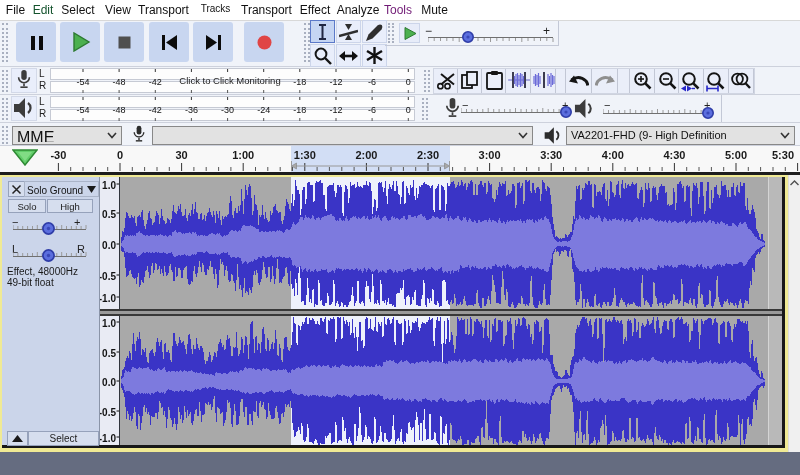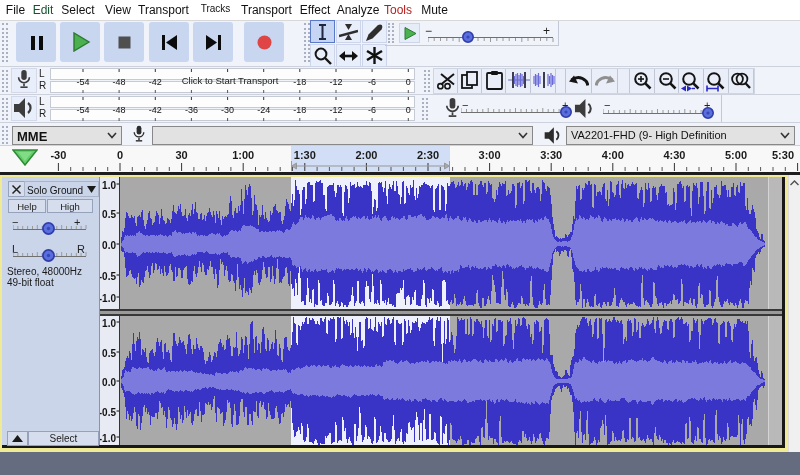--- a/index.html
+++ b/index.html
@@ -3,21 +3,21 @@
 <div style="position:absolute;left:0;top:0;width:800px;height:20px;background:#ffffff;border-bottom:1px solid #d8d8d8;"></div>
 <div style="position:absolute;left:-24.5px;top:3px;width:80px;height:14px;text-align:center;font-size:12px;color:#111;">File</div>
 <div style="position:absolute;left:3px;top:3px;width:80px;height:14px;text-align:center;font-size:12px;color:#14532d;">Edit</div>
 <div style="position:absolute;left:38px;top:3px;width:80px;height:14px;text-align:center;font-size:12px;color:#111;">Select</div>
 <div style="position:absolute;left:76px;top:3px;width:84px;height:14px;text-align:center;font-size:12px;color:#111;">View</div>
 <div style="position:absolute;left:123.5px;top:3px;width:80px;height:14px;text-align:center;font-size:12px;color:#111;">Transport</div>
 <div style="position:absolute;left:175.5px;top:3px;width:80px;height:14px;text-align:center;font-size:10px;color:#111;">Tracks</div>
 <div style="position:absolute;left:226.5px;top:3px;width:80px;height:14px;text-align:center;font-size:12px;color:#111;">Transport</div>
 <div style="position:absolute;left:275px;top:3px;width:80px;height:14px;text-align:center;font-size:12px;color:#111;">Effect</div>
 <div style="position:absolute;left:318px;top:3px;width:80px;height:14px;text-align:center;font-size:12px;color:#111;">Analyze</div>
-<div style="position:absolute;left:358px;top:3px;width:80px;height:14px;text-align:center;font-size:12px;color:#b91c1c;">Tools</div>
+<div style="position:absolute;left:358px;top:3px;width:80px;height:14px;text-align:center;font-size:12px;color:#701a75;">Tools</div>
 <div style="position:absolute;left:394.5px;top:3px;width:80px;height:14px;text-align:center;font-size:12px;color:#111;">Mute</div>
 <div style="position:absolute;left:0;top:21px;width:800px;height:125px;background:#f0f3f9;"></div>
 <div style="position:absolute;left:0;top:66px;width:800px;height:1px;background:#cdd1dc;"></div>
 <div style="position:absolute;left:0;top:94px;width:800px;height:1px;background:#cdd1dc;"></div>
 <div style="position:absolute;left:0;top:122px;width:800px;height:1px;background:#cdd1dc;"></div>
 <div style="position:absolute;left:0;top:145px;width:800px;height:1px;background:#cdd1dc;"></div>
 <div class="grip" style="left:2px;top:23px;height:39px">
     <i style="left:0"></i>
     <i style="left:4px"></i>
   </div>
@@ -162,21 +162,21 @@
     <line x1="286.0" y1="1" x2="286.0" y2="4" stroke="#333" stroke-width="1"></line>
     <line x1="286.0" y1="22" x2="286.0" y2="25" stroke="#555" stroke-width="1"></line>
     <text x="286.0" y="17" font-size="9" font-family="Liberation Sans" fill="#111" text-anchor="middle">-12</text>
     <line x1="322.1" y1="1" x2="322.1" y2="4" stroke="#333" stroke-width="1"></line>
     <line x1="322.1" y1="22" x2="322.1" y2="25" stroke="#555" stroke-width="1"></line>
     <text x="322.1" y="17" font-size="9" font-family="Liberation Sans" fill="#111" text-anchor="middle">-6</text>
     <line x1="358.3" y1="1" x2="358.3" y2="4" stroke="#333" stroke-width="1"></line>
     <line x1="358.3" y1="22" x2="358.3" y2="25" stroke="#555" stroke-width="1"></line>
     <text x="358.3" y="17" font-size="9" font-family="Liberation Sans" fill="#111" text-anchor="middle">0</text>
   </svg>
-<div style="position:absolute;left:168px;top:75px;width:124px;height:12px;font-size:9.5px;color:#222;text-align:center;background:transparent;white-space:nowrap;">Click to Start Transport</div>
+<div style="position:absolute;left:168px;top:75px;width:124px;height:12px;font-size:9.5px;color:#222;text-align:center;background:transparent;white-space:nowrap;">Click to Click Monitoring</div>
 <div class="grip" style="left:2px;top:98px;height:22px">
     <i style="left:0"></i>
     <i style="left:4px"></i>
   </div>
 <div style="position:absolute;left:11px;top:96px;width:26px;height:25px;background:#e9eefb;border:1px solid #d3d9e8;box-sizing:border-box;"></div>
 <svg style="position:absolute;left:12.0px;top:97.0px" width="24" height="22" viewBox="0 0 24 22" xmlns="http://www.w3.org/2000/svg">
     <polygon points="2,7 7,7 13,1 13,21 7,15 2,15" fill="#3c3c3c"></polygon>
     <path d="M16 6 a6.2 6.2 0 0 1 0 10" fill="none" stroke="#3c3c3c" stroke-width="2.2"></path>
   </svg>
 <div style="position:absolute;left:39px;top:96px;width:12px;height:12px;font-size:10px;color:#222;">L</div>
@@ -382,21 +382,21 @@
   </svg>
 <svg style="position:absolute;left:702px;top:107px" width="12" height="12" viewBox="0 0 12 12" xmlns="http://www.w3.org/2000/svg">
     <circle cx="6" cy="6" r="5.2" fill="#5b6ede" stroke="#2f3da8" stroke-width="1.6"></circle>
     <circle cx="6" cy="6" r="1.6" fill="#3847b8"></circle>
   </svg>
 <div class="grip" style="left:2px;top:126px;height:18px">
     <i style="left:0"></i>
     <i style="left:4px"></i>
   </div>
 <div style="position:absolute;left:12px;top:126px;width:110px;height:19px;background:#e2e2e2;border:1px solid #888888;box-sizing:border-box;"></div>
-<div style="position:absolute;left:17px;top:129px;width:86px;height:13px;font-size:13px;color:#111;white-space:nowrap;overflow:hidden;font-weight:bold;">MME</div>
+<div style="position:absolute;left:17px;top:129px;width:86px;height:13px;font-size:16px;color:#111;white-space:nowrap;overflow:hidden;">MME</div>
 <svg style="position:absolute;left:107px;top:132px" width="10" height="7" viewBox="0 0 10 7" xmlns="http://www.w3.org/2000/svg">
     <polyline points="1,1 5,5.5 9,1" fill="none" stroke="#333" stroke-width="1.6"></polyline>
   </svg>
 <svg style="position:absolute;left:131.0px;top:125.4px" width="16" height="19" viewBox="0 0 20 24" xmlns="http://www.w3.org/2000/svg">
     <rect x="7" y="1" width="6" height="11" rx="3" fill="#2c2c2c"></rect>
     <path d="M4 9 a6 6 0 0 0 12 0" fill="none" stroke="#2c2c2c" stroke-width="1.8"></path>
     <line x1="10" y1="16" x2="10" y2="19" stroke="#2c2c2c" stroke-width="1.8"></line>
     <line x1="6" y1="20" x2="14" y2="20" stroke="#2c2c2c" stroke-width="1.8"></line>
   </svg>
 <div style="position:absolute;left:152px;top:126px;width:381px;height:19px;background:#e2e2e2;border:1px solid #888888;box-sizing:border-box;"></div>
@@ -507,21 +507,21 @@
 <div style="position:absolute;left:0;top:452px;width:800px;height:23px;background:#656c80;"></div>
 <div style="position:absolute;left:8px;top:181px;width:17px;height:16px;background:#d6deee;border:1px solid #96a2bb;box-sizing:border-box;"></div>
 <svg style="position:absolute;left:11px;top:184px" width="11" height="11" viewBox="0 0 11 11" xmlns="http://www.w3.org/2000/svg">
     <path d="M1.5 1.5 L9.5 9.5 M9.5 1.5 L1.5 9.5" stroke="#222" stroke-width="1.5"></path>
   </svg>
 <div style="position:absolute;left:24px;top:181px;width:75px;height:16px;border:1px solid #aab4c8;box-sizing:border-box;"></div>
 <div style="position:absolute;left:27px;top:185px;width:60px;height:12px;font-size:10px;color:#111;white-space:nowrap;">Solo Ground</div>
 <svg style="position:absolute;left:87px;top:186px" width="10" height="8" viewBox="0 0 10 8" xmlns="http://www.w3.org/2000/svg">
     <polygon points="0,0 9,0 4.5,7" fill="#1a1a1a"></polygon>
   </svg>
-<div style="position:absolute;left:8px;top:199px;width:38px;height:14px;background:#d6deee;border:1px solid #96a2bb;box-sizing:border-box;font-size:9.5px;color:#222;text-align:center;line-height:13px;">Help</div>
+<div style="position:absolute;left:8px;top:199px;width:38px;height:14px;background:#d6deee;border:1px solid #96a2bb;box-sizing:border-box;font-size:9.5px;color:#222;text-align:center;line-height:13px;">Solo</div>
 <div style="position:absolute;left:47px;top:199px;width:46px;height:14px;background:#d6deee;border:1px solid #96a2bb;box-sizing:border-box;font-size:9.5px;color:#222;text-align:center;line-height:13px;">High</div>
 <div style="position:absolute;left:12px;top:216px;width:10px;height:10px;font-size:11px;color:#222;">−</div>
 <div style="position:absolute;left:74px;top:216px;width:10px;height:10px;font-size:11px;color:#222;">+</div>
 <div style="position:absolute;left:13px;top:229px;width:73px;height:1px;background:#707070;"></div>
 <svg style="position:absolute;left:13px;top:223px" width="74" height="6" viewBox="0 0 74 6" xmlns="http://www.w3.org/2000/svg">
     <line x1="0.0" y1="2" x2="0.0" y2="6" stroke="#9a9a9a" stroke-width="1"></line>
     <line x1="4.9" y1="3" x2="4.9" y2="6" stroke="#9a9a9a" stroke-width="1"></line>
     <line x1="9.7" y1="3" x2="9.7" y2="6" stroke="#9a9a9a" stroke-width="1"></line>
     <line x1="14.6" y1="3" x2="14.6" y2="6" stroke="#9a9a9a" stroke-width="1"></line>
     <line x1="19.5" y1="3" x2="19.5" y2="6" stroke="#9a9a9a" stroke-width="1"></line>
@@ -559,21 +559,21 @@
     <line x1="53.5" y1="3" x2="53.5" y2="6" stroke="#9a9a9a" stroke-width="1"></line>
     <line x1="58.4" y1="3" x2="58.4" y2="6" stroke="#9a9a9a" stroke-width="1"></line>
     <line x1="63.3" y1="3" x2="63.3" y2="6" stroke="#9a9a9a" stroke-width="1"></line>
     <line x1="68.1" y1="3" x2="68.1" y2="6" stroke="#9a9a9a" stroke-width="1"></line>
     <line x1="73.0" y1="2" x2="73.0" y2="6" stroke="#9a9a9a" stroke-width="1"></line>
   </svg>
 <svg style="position:absolute;left:42px;top:249px" width="13" height="13" viewBox="0 0 13 13" xmlns="http://www.w3.org/2000/svg">
     <circle cx="6.5" cy="6.5" r="5.6" fill="#5b6ede" stroke="#2f3da8" stroke-width="1.7"></circle>
     <circle cx="6.5" cy="6.5" r="1.7" fill="#3847b8"></circle>
   </svg>
-<div style="position:absolute;left:7px;top:266px;width:92px;height:12px;font-size:10px;color:#1a1a1a;white-space:nowrap;">Stereo, 48000Hz</div>
+<div style="position:absolute;left:7px;top:266px;width:92px;height:12px;font-size:10px;color:#1a1a1a;white-space:nowrap;">Effect, 48000Hz</div>
 <div style="position:absolute;left:7px;top:277px;width:92px;height:12px;font-size:10px;color:#1a1a1a;white-space:nowrap;">49-bit float</div>
 <div style="position:absolute;left:7px;top:431px;width:21px;height:15px;background:#d6deee;border:1px solid #96a2bb;box-sizing:border-box;"></div>
 <svg style="position:absolute;left:12px;top:435px" width="11" height="8" viewBox="0 0 11 8" xmlns="http://www.w3.org/2000/svg">
     <polygon points="5.5,0 11,7 0,7" fill="#1a1a1a"></polygon>
   </svg>
 <div style="position:absolute;left:28px;top:431px;width:71px;height:15px;background:#d6deee;border:1px solid #96a2bb;box-sizing:border-box;font-size:10px;color:#222;text-align:center;line-height:14px;">Select</div>
 <div style="position:absolute;left:99px;top:177px;width:1px;height:268px;background:#8a94a8;"></div>
 <div style="position:absolute;left:100px;top:177px;width:20px;height:268px;background:#e9ebf4;"></div>
 <div style="position:absolute;left:119px;top:177px;width:1px;height:268px;background:#30343c;"></div>
 <svg style="position:absolute;left:100px;top:177px" width="20" height="268" viewBox="0 0 20 268" xmlns="http://www.w3.org/2000/svg">

